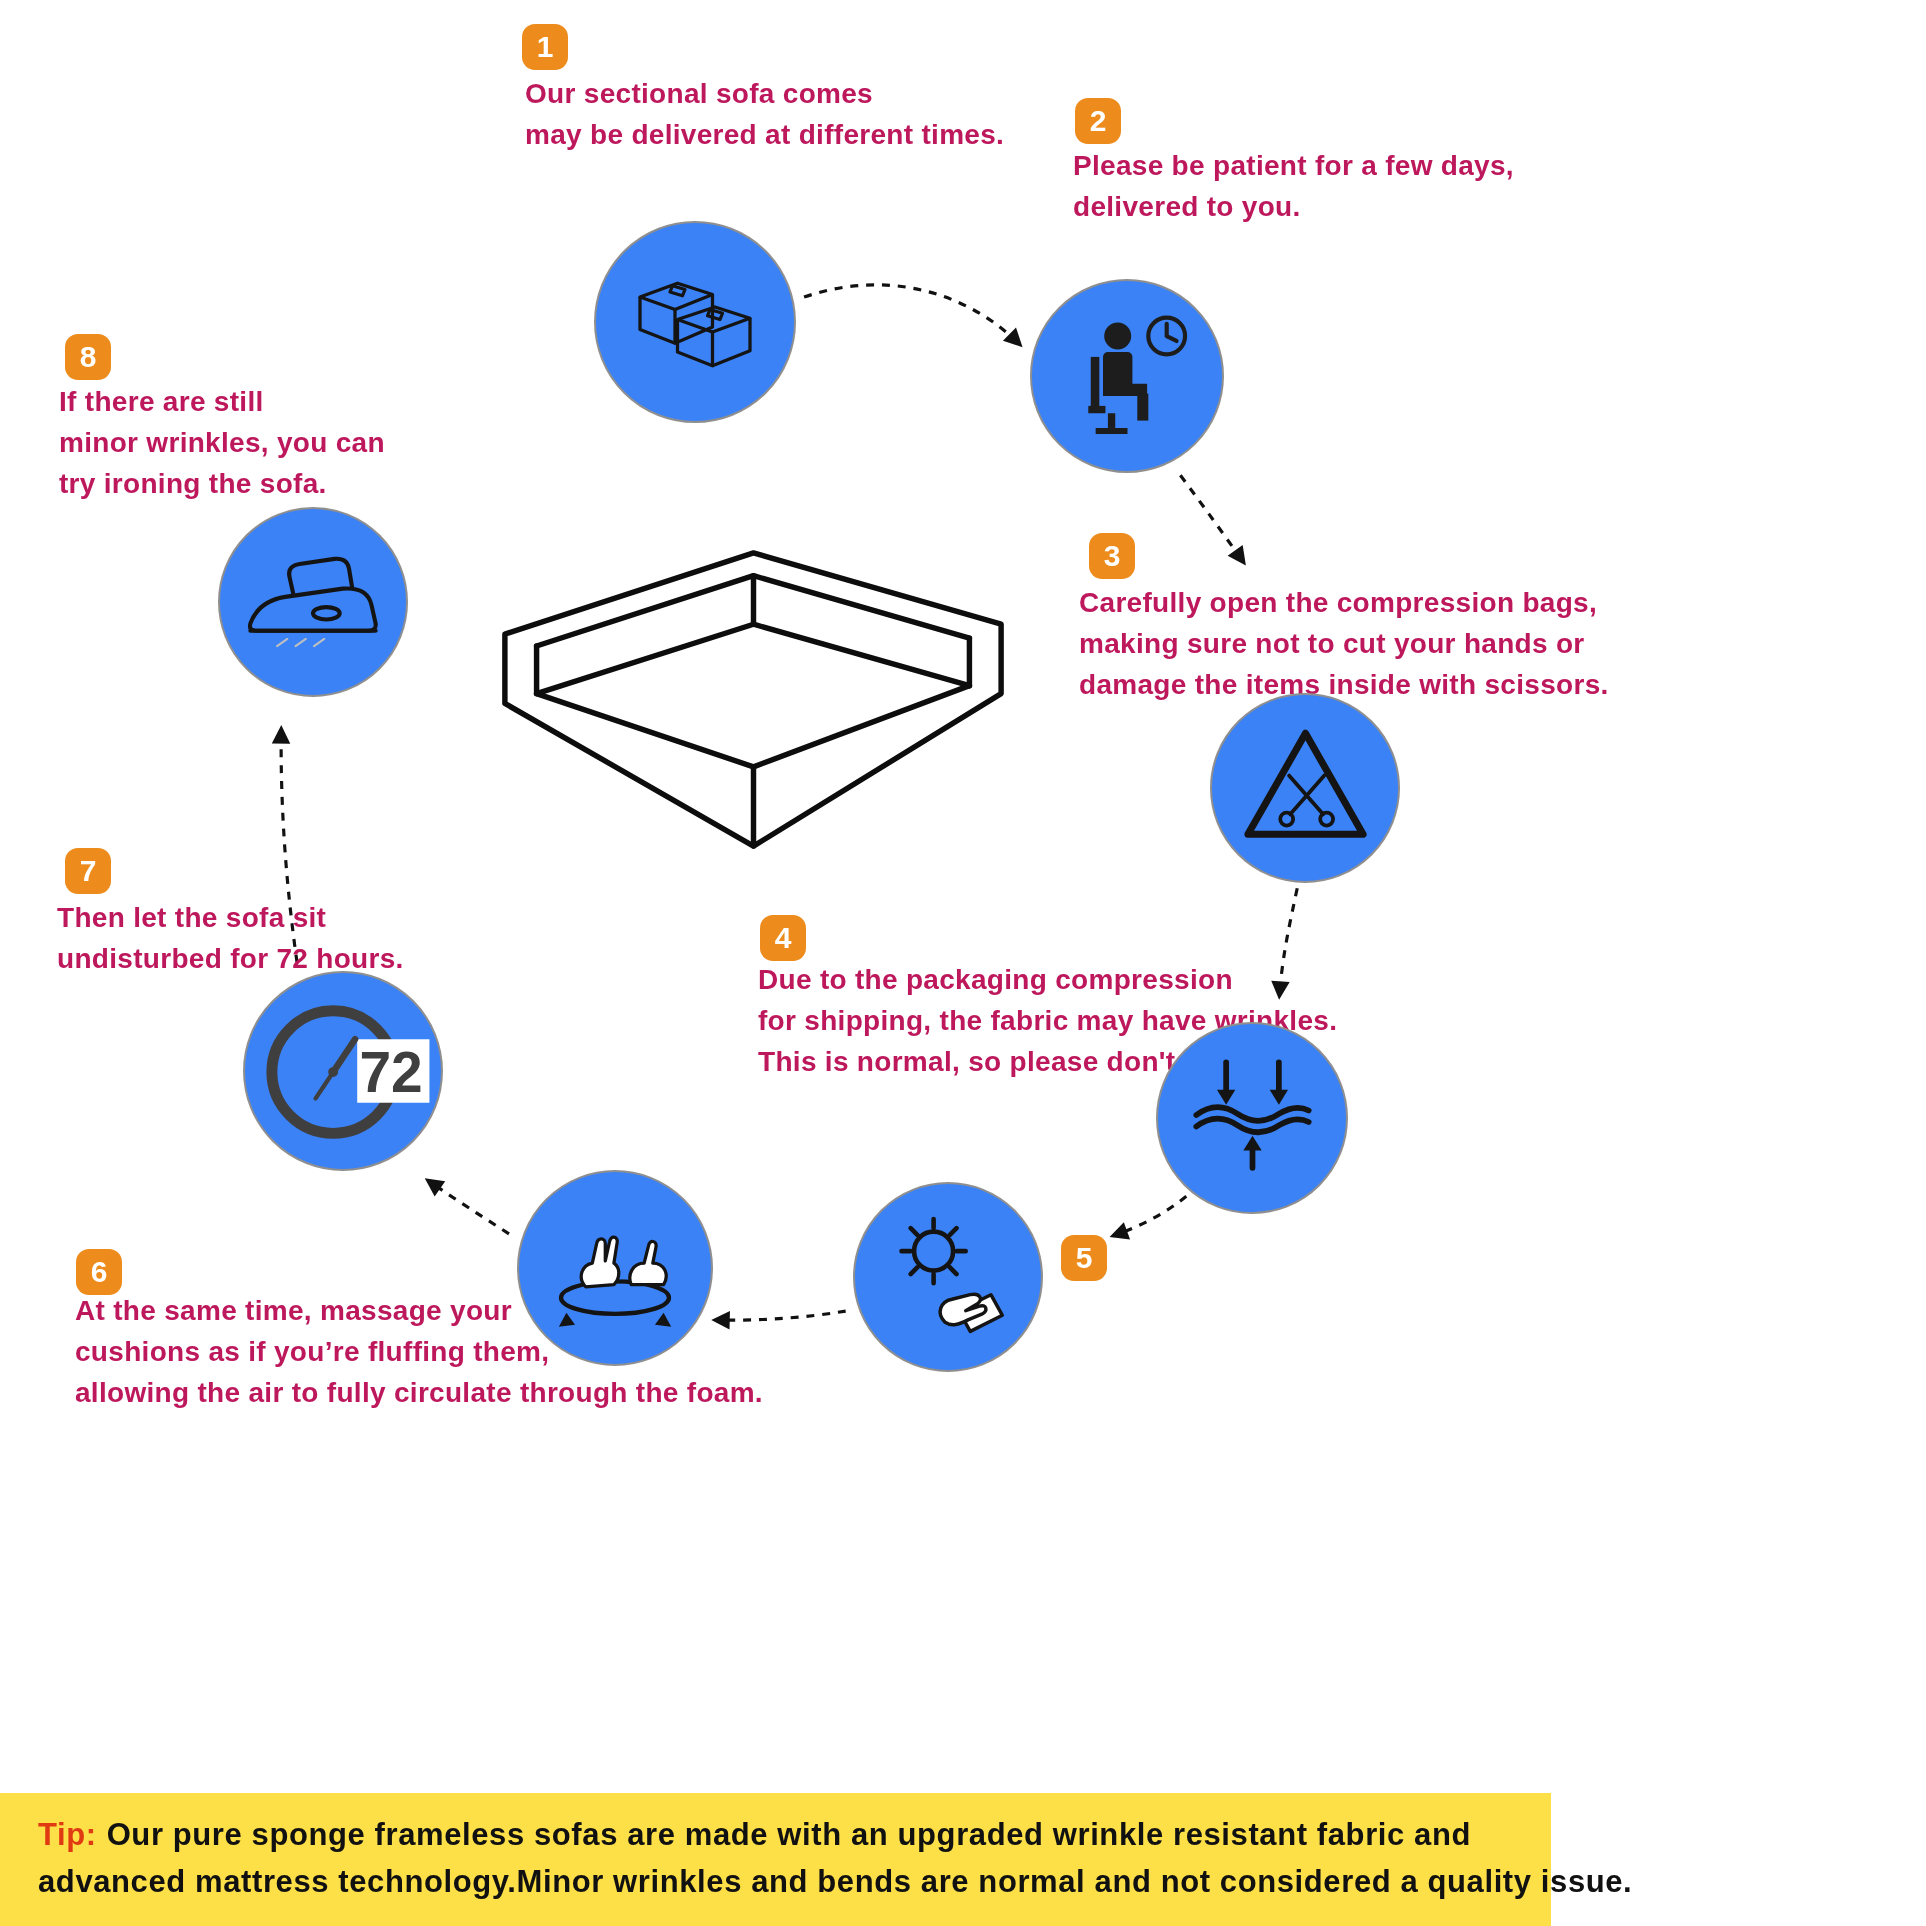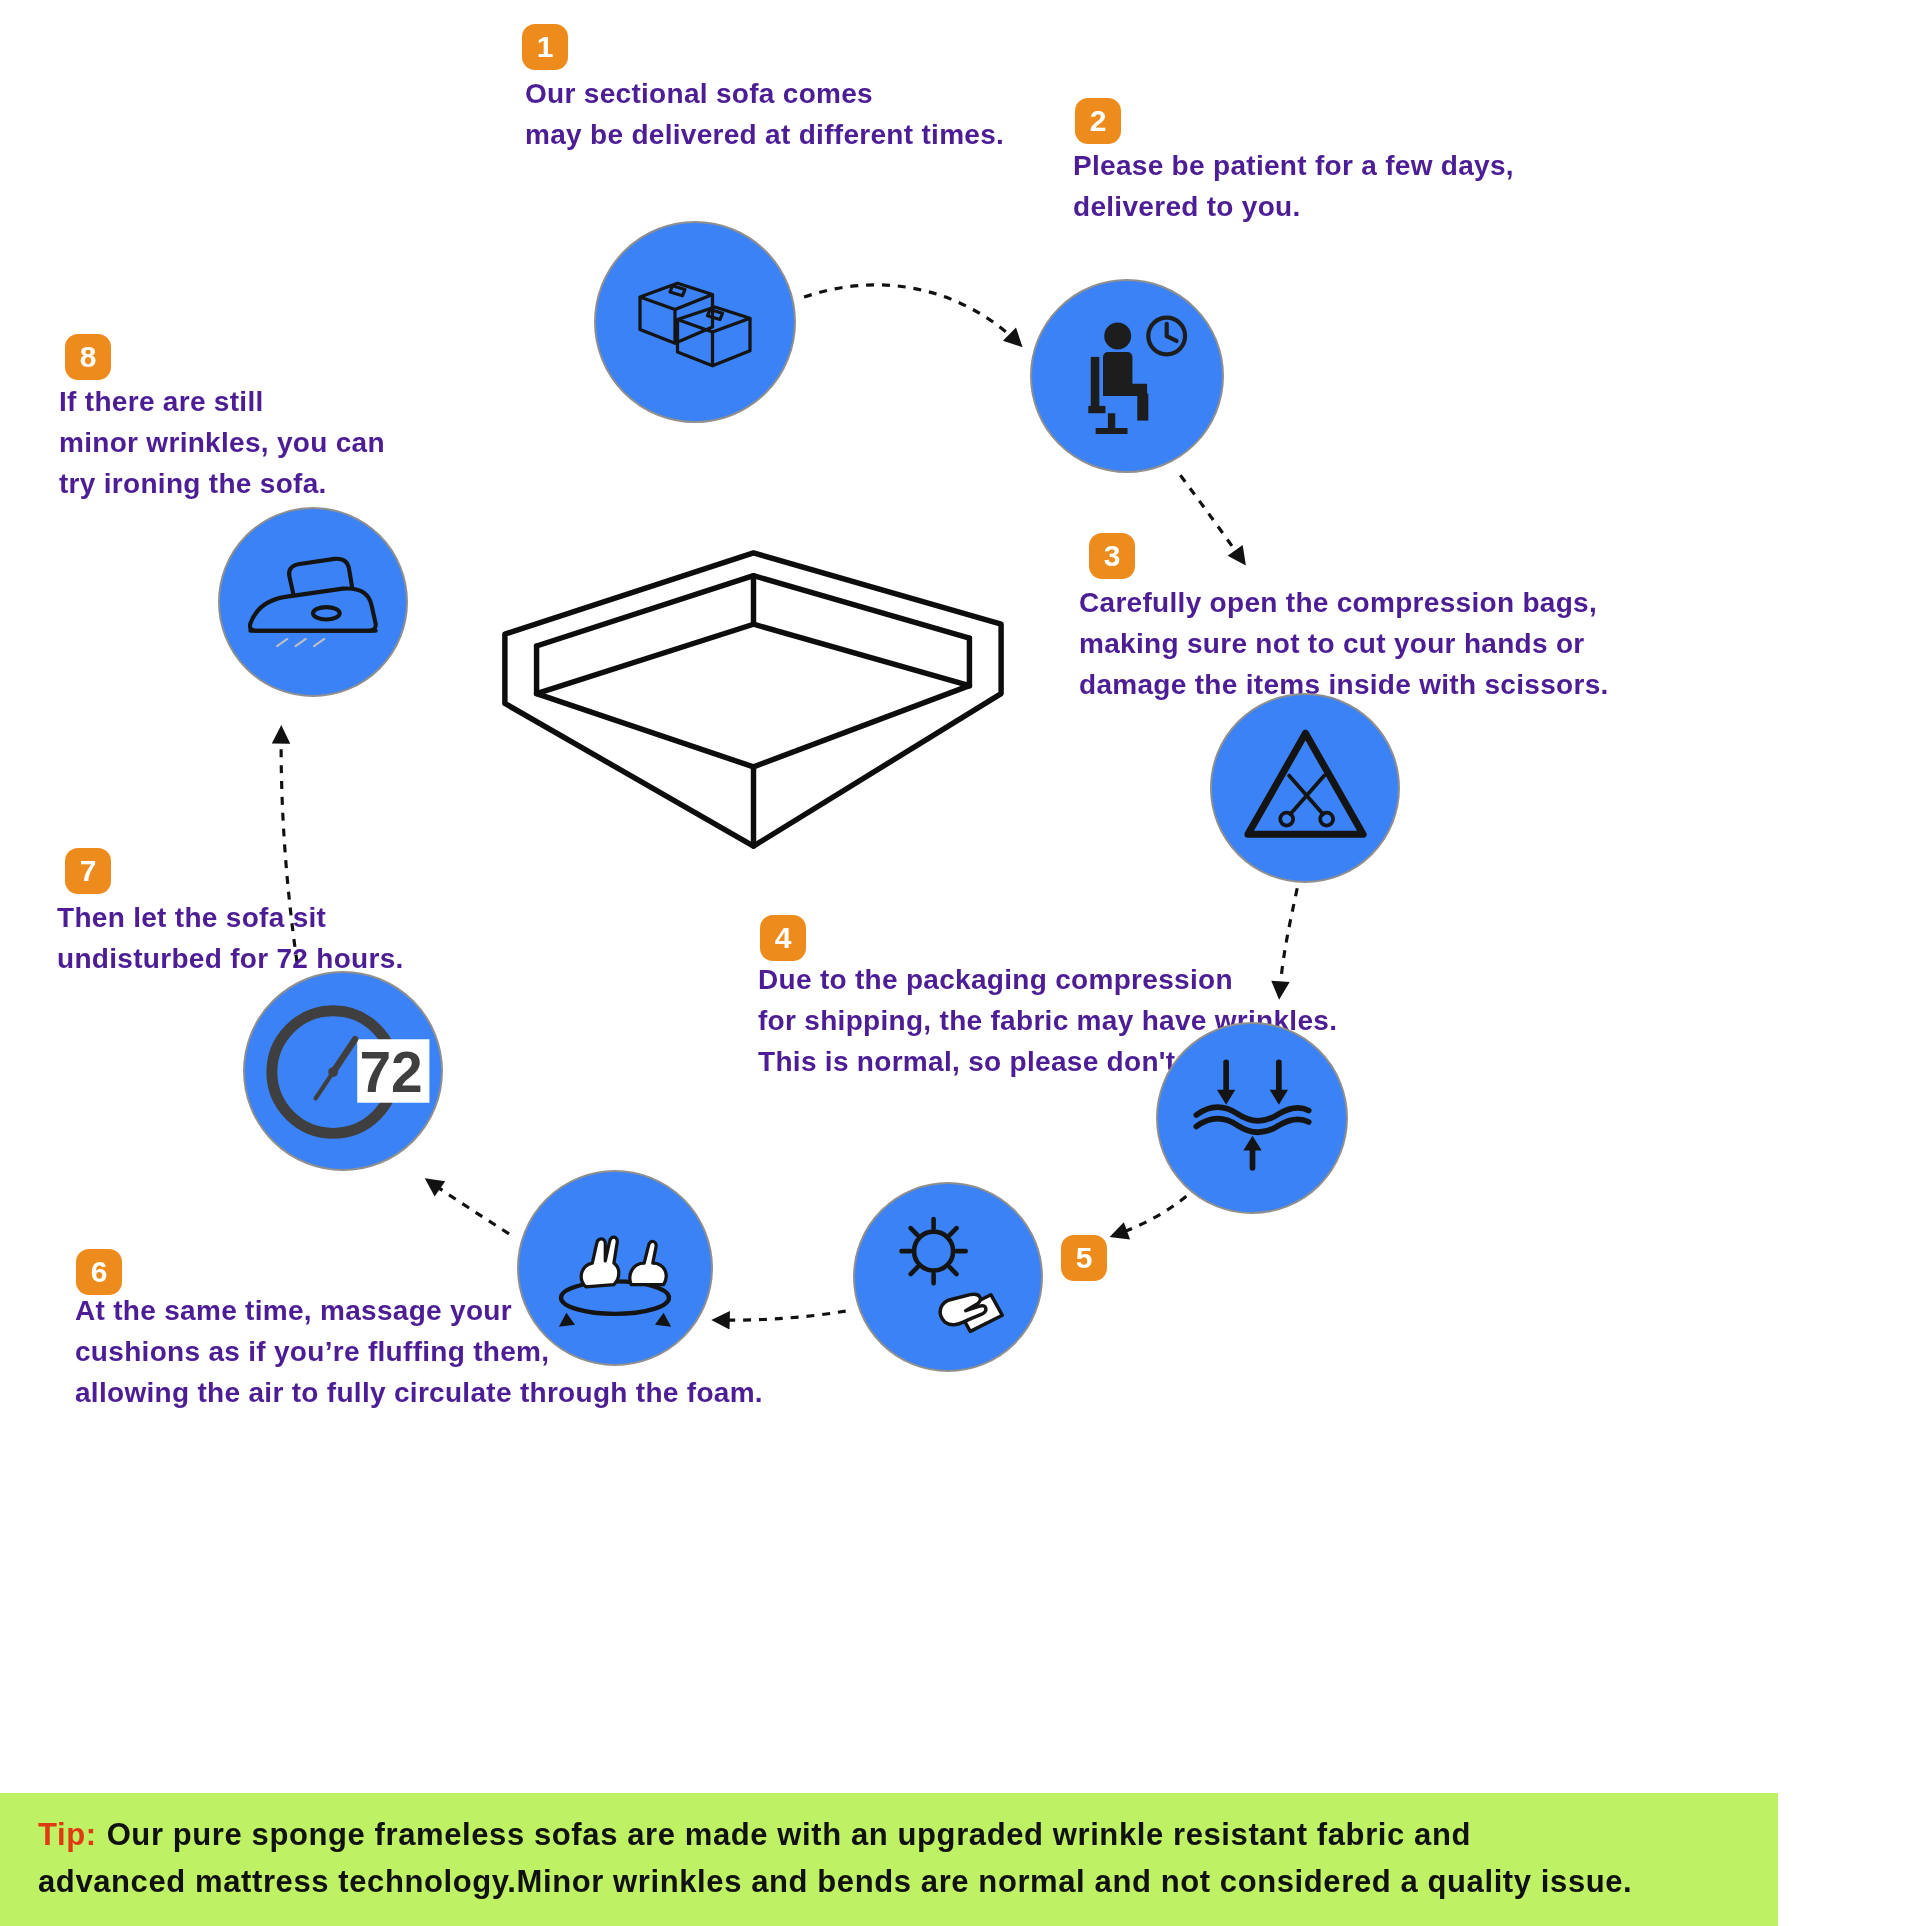--- a/index.html
+++ b/index.html
@@ -6,30 +6,30 @@
   #stage{
     position:relative;width:1927px;height:1927px;background:#fff;overflow:hidden;
     font-family:"Liberation Sans",sans-serif;color:#121212;
   }
   .badge{
     position:absolute;width:46px;height:46px;border-radius:13px;background:#ED8C1C;
     color:#fff;font-weight:bold;font-size:30px;display:flex;align-items:center;justify-content:center;
   }
   .step-text{
     position:absolute;font-weight:bold;font-size:28px;line-height:41px;
-    letter-spacing:0.3px;white-space:nowrap;color:#4c1d95;
+    letter-spacing:0.3px;white-space:nowrap;color:#be185d;
   }
   .circle{
     position:absolute;border:2px solid #8f8f8f;border-radius:50%;background:#3b82f6;
     display:flex;align-items:center;justify-content:center;box-sizing:border-box;
   }
   .arrows{position:absolute;left:0;top:0;width:1927px;height:1927px;pointer-events:none;}
   .sofa{position:absolute;left:493px;top:543px;}
   .tip-bar{
-    position:absolute;left:0;top:1793px;width:1778px;height:134px;background:#bef264;
+    position:absolute;left:0;top:1793px;width:1551px;height:134px;background:#fde047;
     box-sizing:border-box;padding:18px 0 0 38px;font-weight:bold;font-size:31px;line-height:47px;
     letter-spacing:0.6px;white-space:nowrap;color:#111;
   }
   .tip-label{color:#E03A12;margin-right:10px;}
   
   .b1{left:522px;top:24px;} .b2{left:1075px;top:98px;} .b3{left:1089px;top:533px;}
   .b4{left:760px;top:915px;} .b5{left:1061px;top:1235px;} .b6{left:76px;top:1249px;}
   .b7{left:65px;top:848px;} .b8{left:65px;top:334px;}
   
   .t1{left:525px;top:73px;} .t2{left:1073px;top:145px;} .t3{left:1079px;top:582px;}

